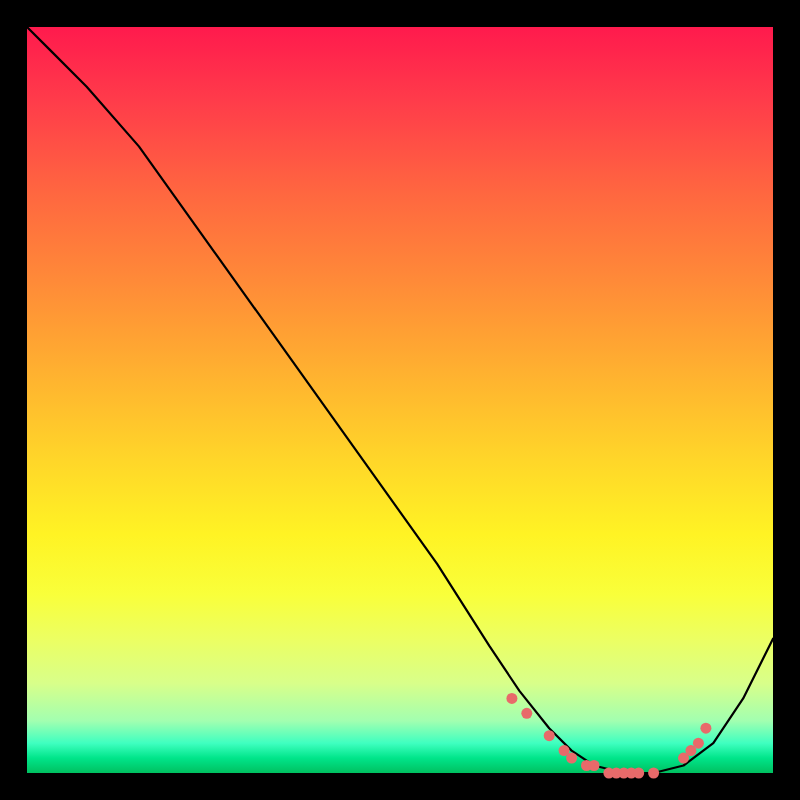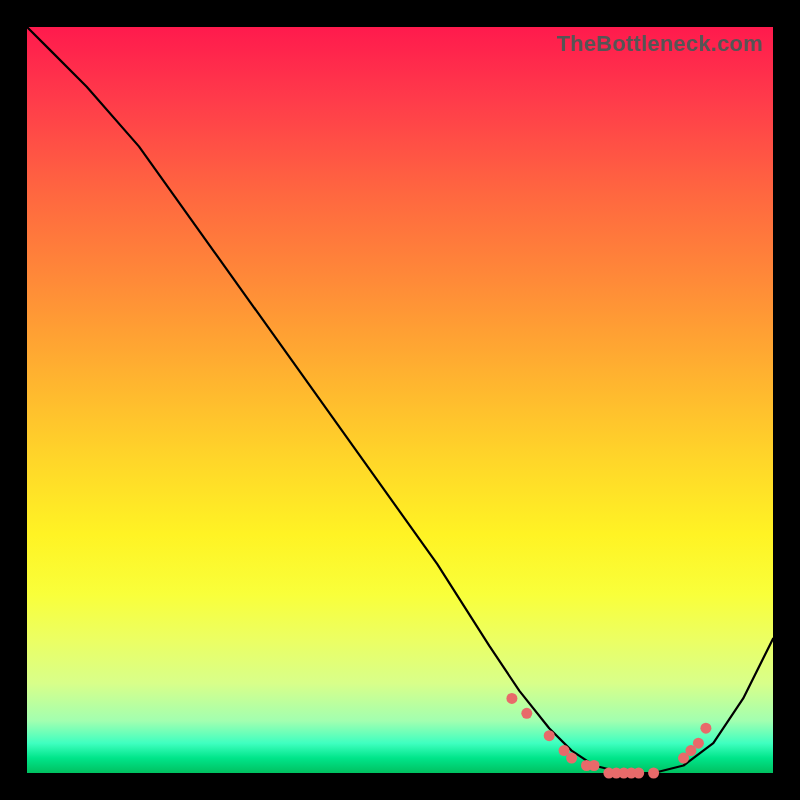--- a/index.html
+++ b/index.html
@@ -72,21 +72,20 @@
     stroke: none;
   }
 </style>
 </head>
 <body>
 
 <div class="stage">
 
   <div class="plot">
 
-    <div class="watermark">TheBottleneck.com</div>
 
     <svg class="curve" viewBox="0 0 746 746" preserveAspectRatio="none">
       <path id="main-curve" class="main-path" d="M0.0 0.0 L22.4 22.4 L59.7 59.7 L111.9 119.4 L186.5 223.8 L261.1 328.2 L335.7 432.7 L410.3 537.1 L462.5 619.2 L492.4 663.9 L522.2 701.2 L544.6 723.6 L567.0 738.5 L596.8 746.0 L626.6 746.0 L656.5 738.5 L686.3 716.2 L716.2 671.4 L746.0 611.7"></path>
       <g id="dots">
           <circle cx="484.9" cy="671.4" r="5.5" class="dot"></circle>
           <circle cx="499.8" cy="686.3" r="5.5" class="dot"></circle>
           <circle cx="522.2" cy="708.7" r="5.5" class="dot"></circle>
           <circle cx="537.1" cy="723.6" r="5.5" class="dot"></circle>
           <circle cx="544.6" cy="731.1" r="5.5" class="dot"></circle>
           <circle cx="559.5" cy="738.5" r="5.5" class="dot"></circle>

